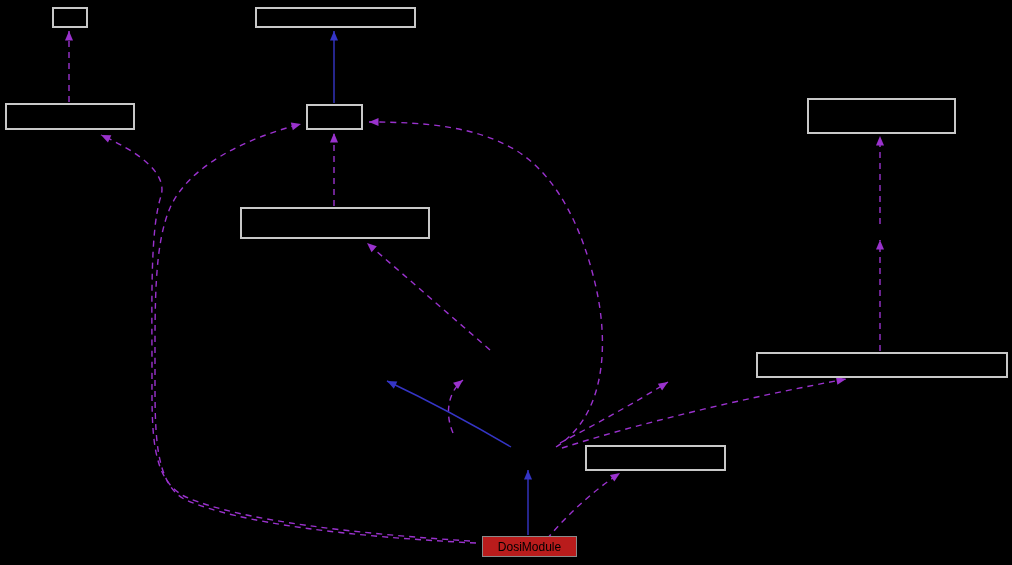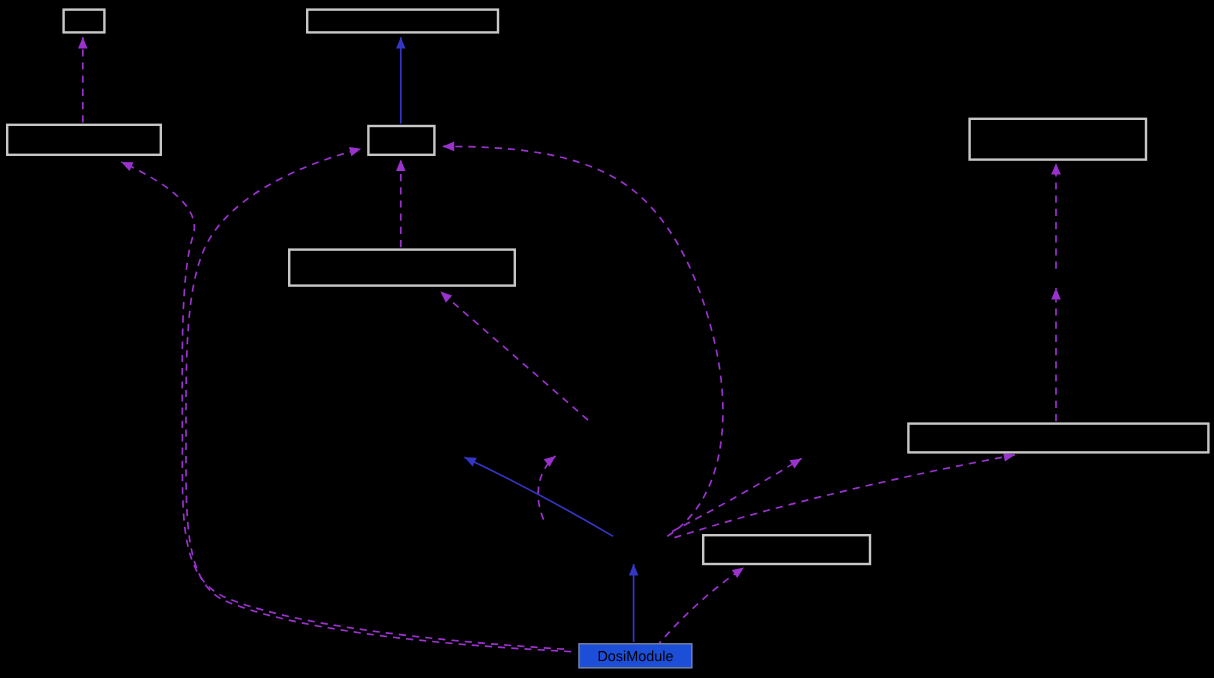--- a/index.html
+++ b/index.html
@@ -18,21 +18,21 @@
     width: 1012px; height: 565px;
   }
   .edges path.edge { fill: none; stroke-width: 1.4px; }
   .edges path.dashed { stroke-dasharray: 6 5; }
   .node {
     position: absolute;
     background: #000;
     border: 2px solid #c8c8c8;
   }
   .node.main {
-    background: #1d4ed8;
+    background: #b91c1c;
     border: 1px solid #8a8a8a;
     color: #000;
     font-size: 12px;
     display: flex;
     align-items: center;
     justify-content: center;
     line-height: 1;
   }
 </style>
 </head>

